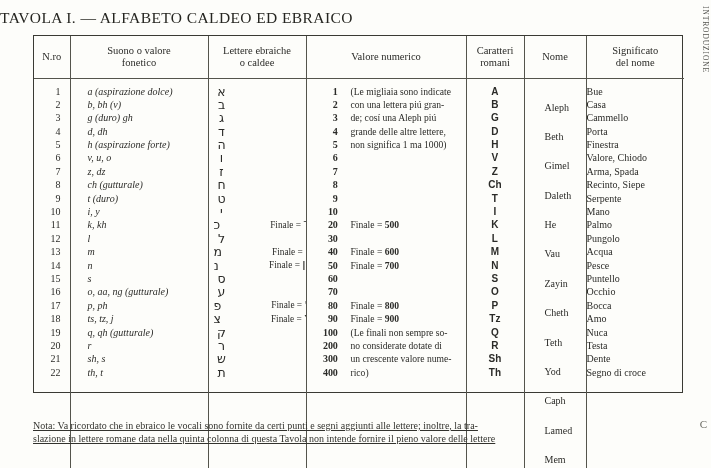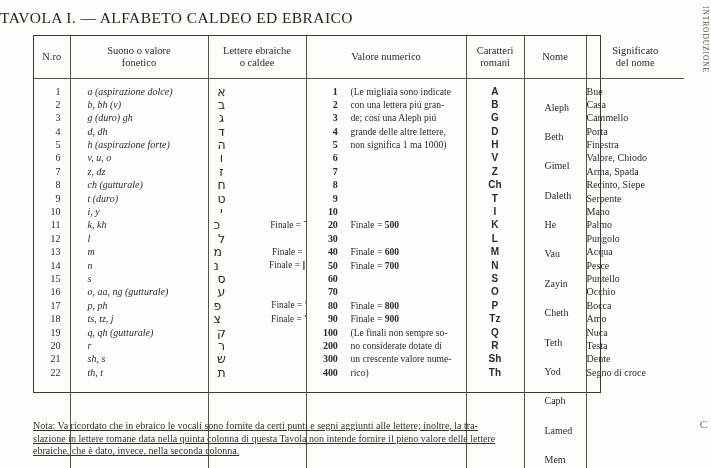--- a/index.html
+++ b/index.html
@@ -51,21 +51,21 @@
     top: 418px;
     font-size: 11px;
     color: #6a6a62;
   }
 
   
   .table-wrap {
     position: absolute;
     left: 33px;
     top: 35px;
-    width: 568px;
+    width: 650px;
     height: 358px;
     border: 1.6px solid #3a3a34;
     box-sizing: border-box;
     background: #fdfdfa;
   }
   table.tav {
     border-collapse: collapse;
     width: 100%;
     height: 100%;
     table-layout: fixed;
@@ -504,16 +504,15 @@
               </div>
         </td>
       </tr>
     </tbody>
       </table>
   </div>
 
   <div class="note">
     <div>Nota: Va ricordato che in ebraico le vocali sono fornite da certi punti e segni aggiunti alle lettere; inoltre, la tra-</div>
     <div>slazione in lettere romane data nella quinta colonna di questa Tavola non intende fornire il pieno valore delle lettere</div>
-    <div>ebraiche, che è dato, invece, nella seconda colonna.</div>
   </div>
 
 </div>
 
 </body></html>

